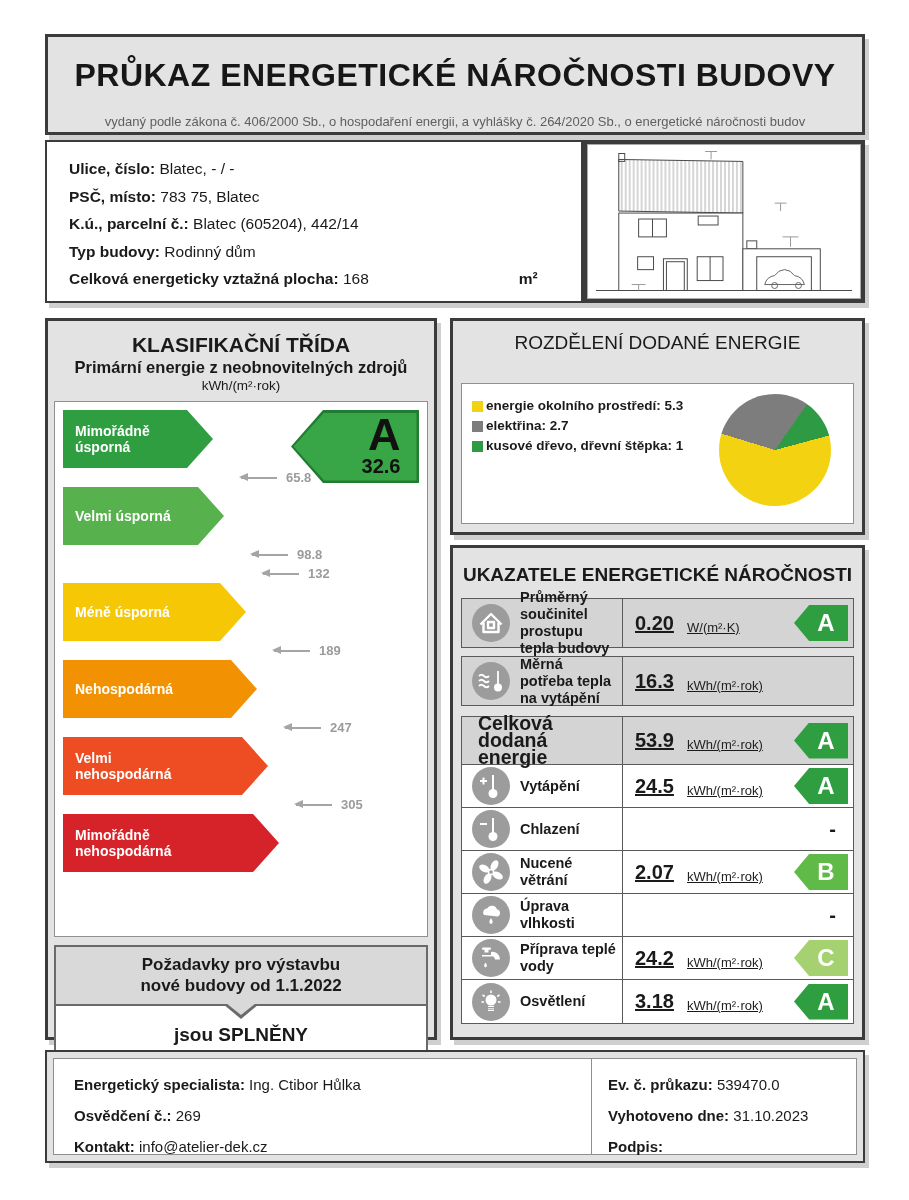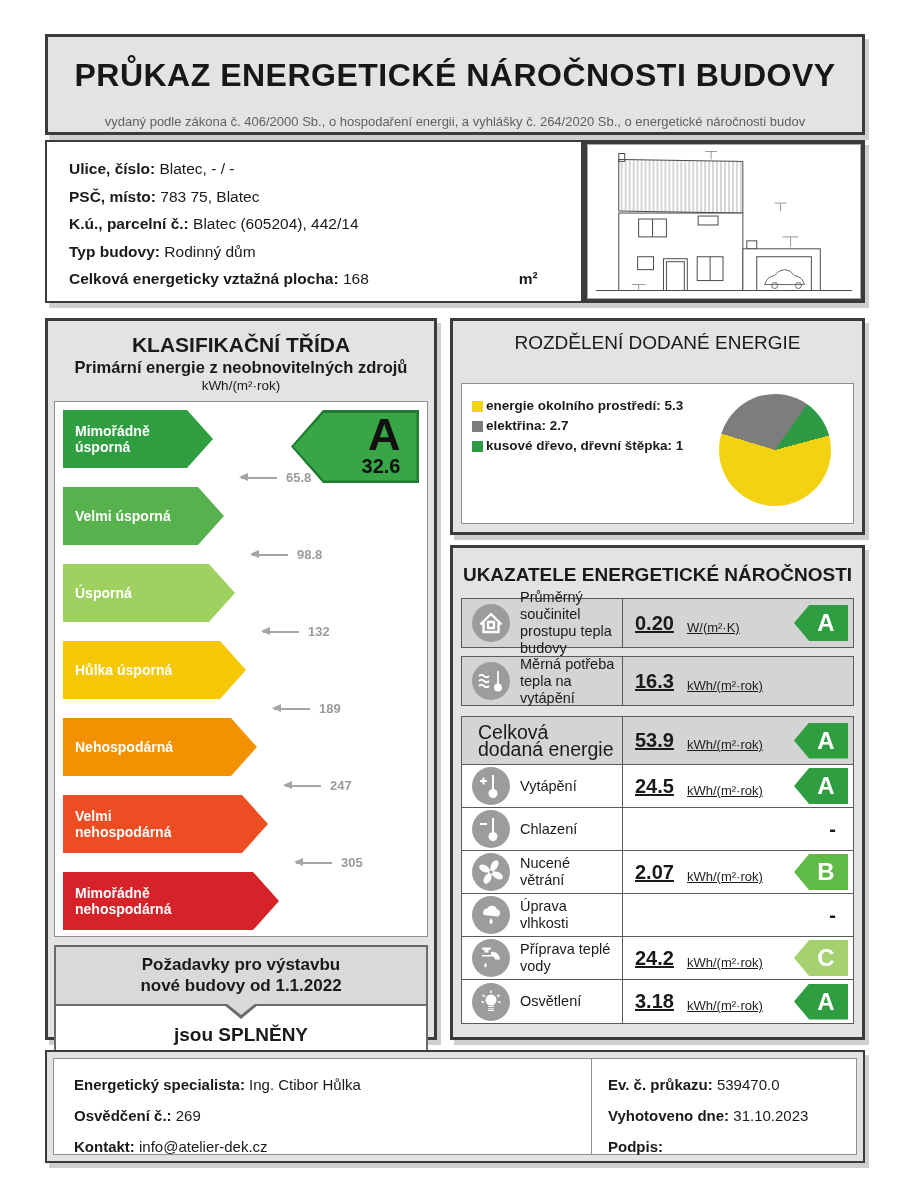--- a/index.html
+++ b/index.html
@@ -65,21 +65,21 @@
   .ind { left:450px; top:545px; width:415px; height:495px; padding:8px; }
   .ind .title { text-align:center; font-size:19px; font-weight:800; padding:8px 0 12px; }
   .row { display:flex; align-items:center; border:1.5px solid #5a5a5a; background:#fff; }
   .row.gray { background:#d4d4d4; }
   .row.solo { margin-bottom:8px; height:50px; }
   .tbl { border:1.5px solid #5a5a5a; margin-top:3px; }
   .tbl .row { border:none; border-bottom:1.5px solid #5a5a5a; height:43px; }
   .tbl .row:first-child { height:48px; }
   .tbl .row:last-child { border-bottom:none; }
   .icell { width:58px; flex:none; display:flex; justify-content:center; }
-  .lcell { flex:1; font-size:14.5px; font-weight:400; line-height:17px; padding-right:6px; border-right:1.5px solid #5a5a5a; align-self:stretch; display:flex; align-items:center; }
+  .lcell { flex:1; font-size:14.5px; font-weight:700; line-height:17px; padding-right:6px; border-right:1.5px solid #5a5a5a; align-self:stretch; display:flex; align-items:center; }
   .lcell.big { font-size:19.5px; padding-left:16px; }
   .vcell { width:168px; flex:none; display:flex; align-items:flex-end; padding-left:12px;text-decoration:underline; }
   .vcell .num { font-size:20px; font-weight:800; min-width:52px; }
   .vcell .unit { font-size:13px; color:#222; }
   .acell { width:62px; flex:none; display:flex; justify-content:flex-end; padding-right:5px; align-items:center; align-self:stretch; }
   .gArrow { position:relative; width:54px; height:36px; clip-path:polygon(0 50%, 28% 0, 100% 0, 100% 100%, 28% 100%); display:flex; align-items:center; justify-content:center; }
   .gArrow span { color:#fff; font-size:24px; font-weight:800; margin-left:10px; }
   .dash { font-size:20px; font-weight:800; padding-right:12px; }
 
   
@@ -171,32 +171,27 @@
         </div>
       <div class="band">
           <div class="shape" style="background: rgb(87, 177, 77); width: 161px;"></div>
           <div class="lab">Velmi úsporná</div>
           <div class="ltr">B</div>
         </div>
       <div class="thr" style="margin-left: 189px;">
           <span class="tail"></span>
           <span>98.8</span>
         </div>
-      <div class="band">
-          <div class="shape" style="background: rgb(159, 209, 97); width: 172px;"></div>
-          <div class="lab">Úsporná</div>
-          <div class="ltr">C</div>
-        </div>
       <div class="thr" style="margin-left: 200px;">
           <span class="tail"></span>
           <span>132</span>
         </div>
       <div class="band">
           <div class="shape" style="background: rgb(246, 199, 4); width: 183px;"></div>
-          <div class="lab">Hůlka úsporná</div>
+          <div class="lab">Méně úsporná</div>
           <div class="ltr">D</div>
         </div>
       <div class="thr" style="margin-left: 211px;">
           <span class="tail"></span>
           <span>189</span>
         </div>
       <div class="band">
           <div class="shape" style="background: rgb(242, 146, 3); width: 194px;"></div>
           <div class="lab">Nehospodárná</div>
           <div class="ltr">E</div>

